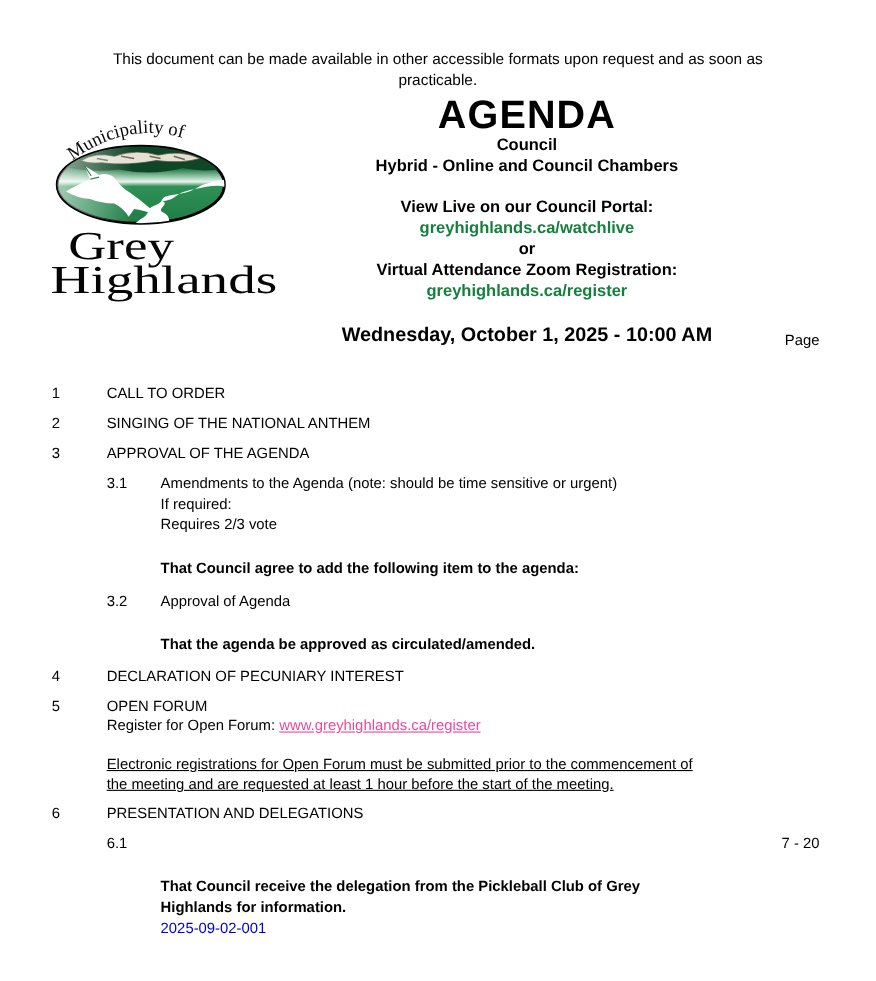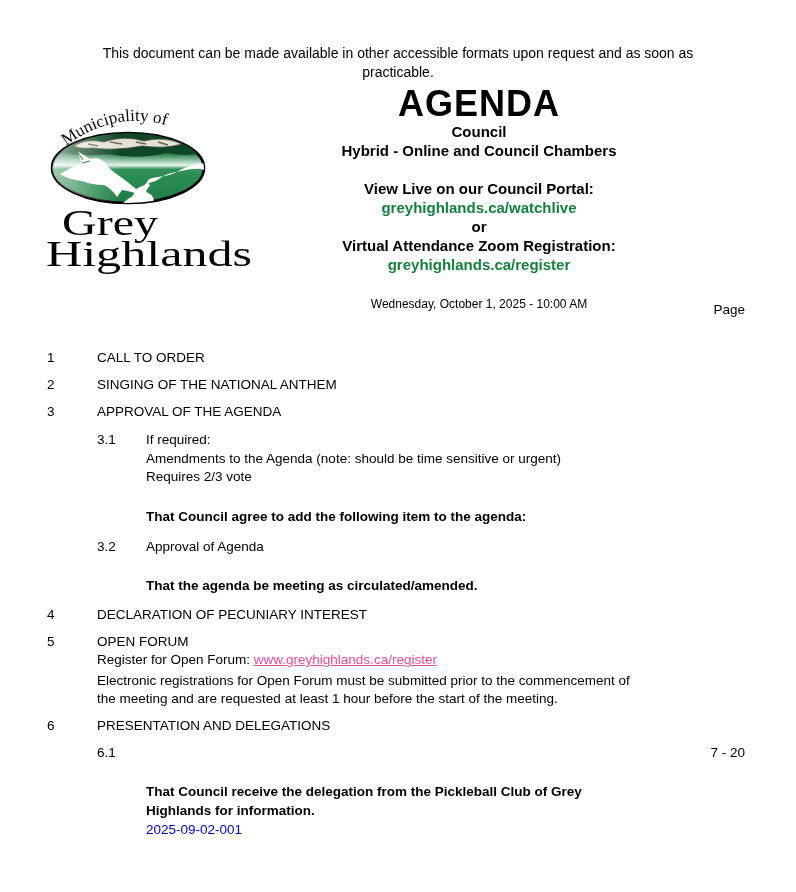--- a/index.html
+++ b/index.html
@@ -14,21 +14,21 @@
     text-align:center;font-size:14px;line-height:19px;
   }
   
   .logo{position:absolute;left:44px;top:96px;width:215px;height:182px;}
   
   .hdr{position:absolute;left:279px;top:86px;width:400px;text-align:center;}
   .hdr .big-title{font-size:36px;font-weight:bold;line-height:36px;letter-spacing:1px;}
   .hdr .sub{font-size:15px;font-weight:bold;line-height:19px;}
   .hdr .gap{height:19px;}
   .hdr .gap2{height:20px;}
-  .hdr .date{font-size:12px;font-weight:normal;line-height:20px;}
+  .hdr .date{font-size:18px;font-weight:bold;line-height:20px;}
   a.hlink{color:#15803d;font-weight:bold;cursor:pointer;margin-top:22px;}
   a.blink{color:#ec4899;text-decoration:underline;cursor:pointer;}
   a.rlink{color:#0000cc;text-decoration:none;cursor:pointer;}
   
   .page-label{position:absolute;top:301px;right:51px;font-size:13.5px;line-height:18px;}
   
   .list{position:absolute;top:349px;left:0;width:796px;font-size:13.5px;}
   .row{display:flex;align-items:flex-start;padding-right:51px;}
   .row .num{flex:0 0 50px;margin-left:47px;}
   .row.sub .num{flex:0 0 49px;margin-left:97px;}
@@ -38,21 +38,21 @@
   .sub .stext{width:490px;}
   .sub61 .stext{width:440px;}
   .sub .pages{margin-left:auto;text-align:right;white-space:nowrap;}
   .rec{font-weight:bold;line-height:18px;padding-left:146px;width:490px;}
   .mb10{margin-bottom:10px;}
   .mb21{margin-bottom:21px;}
   .mb12{margin-bottom:12px;}
   .mb11{margin-bottom:11px;}
   .mb8{margin-bottom:8px;}
   .mb1{margin-bottom:1px;}
-  .of-note{margin-top:2px;width:535px;}
+  .of-note{margin-top:16px;width:535px;text-decoration:underline;}
   .ref-row{padding-left:146px;line-height:18.5px;}
   .rec.two{line-height:18.5px;}
 </style>
 </head>
 <body>
 
 <div class="acc-note">This document can be made available in other accessible formats upon request and as soon as practicable.</div>
 
 <svg class="logo" viewBox="0 0 215 182" xmlns="http://www.w3.org/2000/svg">
   <defs>
@@ -131,34 +131,34 @@
   </div>
 
   <div class="row main mb10">
     <span class="num">3</span>
     <span class="title">APPROVAL OF THE AGENDA</span>
   </div>
 
   <div class="row sub mb21">
     <span class="num">3.1</span>
     <div class="stext">
+      <div>Amendments to the Agenda (note: should be time sensitive or urgent)</div>
       <div>If required:</div>
-      <div>Amendments to the Agenda (note: should be time sensitive or urgent)</div>
       <div>Requires 2/3 vote</div>
     </div>
   </div>
 
   <div class="rec mb12">That Council agree to add the following item to the agenda:</div>
 
   <div class="row sub mb21">
     <span class="num">3.2</span>
     <div class="stext">Approval of Agenda</div>
   </div>
 
-  <div class="rec mb11">That the agenda be meeting as circulated/amended.</div>
+  <div class="rec mb11">That the agenda be approved as circulated/amended.</div>
 
   <div class="row main">
     <span class="num">4</span>
     <span class="title">DECLARATION OF PECUNIARY INTEREST</span>
   </div>
 
   <div class="row sub mb8">
     <span class="num" style="margin-left:47px;flex:0 0 50px;">5</span>
     <div>
       <div style="line-height:18px;">OPEN FORUM</div>

